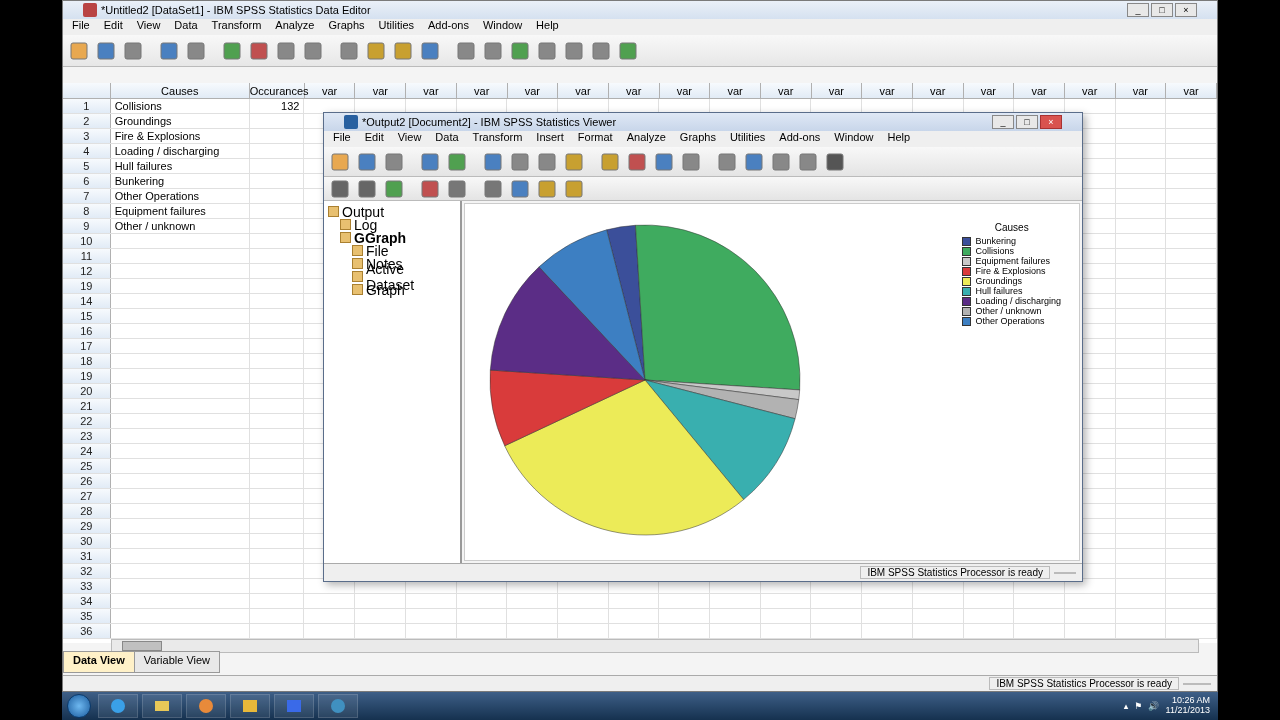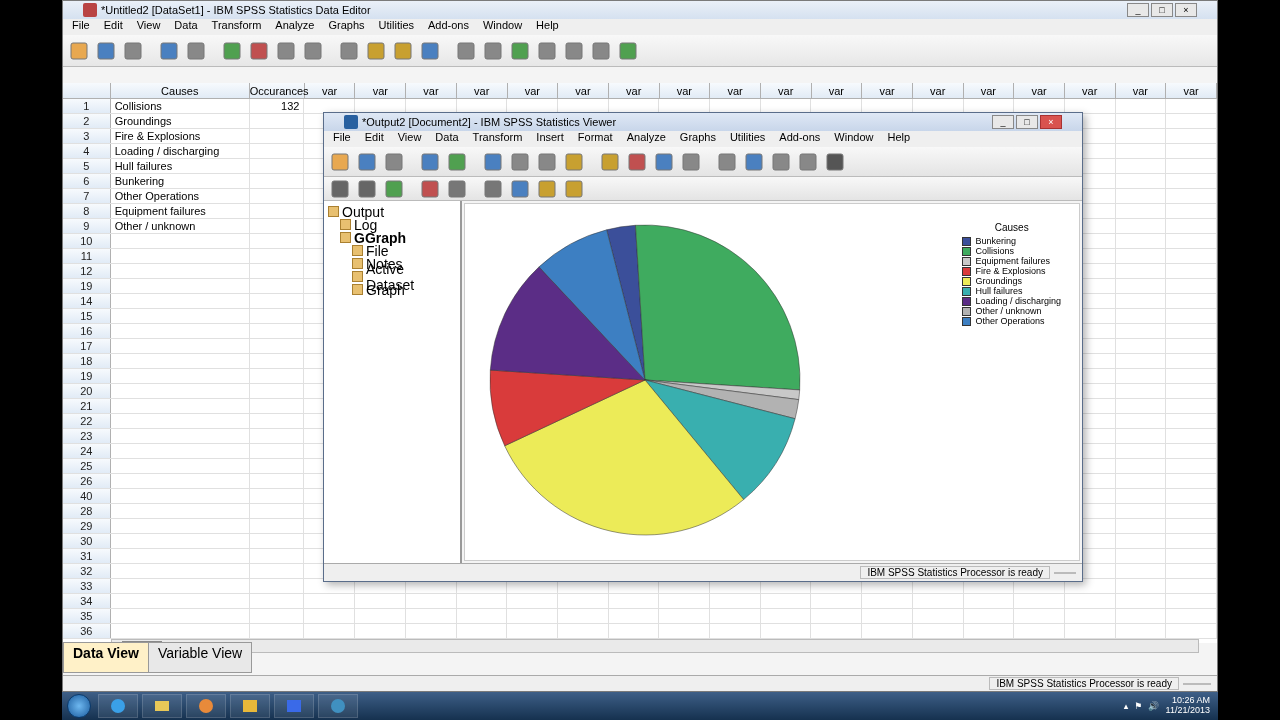--- a/index.html
+++ b/index.html
@@ -30,21 +30,21 @@
 .grid-header .col-h.wide { width:140px; }
 .grid-header .col-h.med { width:55px; }
 .grid-body { overflow:auto; }
 .grid-row { display:flex; height:15px; font-size:11px; border-bottom:1px solid #e0e0e0; }
 .grid-row .rownum { width:48px; text-align:center; background:linear-gradient(#f7fafd,#e1ebf6); border-right:1px solid #b0b0b0; line-height:15px; color:#222; }
 .grid-row .cell { border-right:1px solid #e0e0e0; line-height:15px; padding:0 4px; overflow:hidden; white-space:nowrap; }
 .grid-row .cell.c0 { width:140px; }
 .grid-row .cell.c1 { width:55px; text-align:right; }
 .grid-row .cell.cv { width:51px; }
 
-.bottom-tabs { position:absolute; left:0; bottom:18px; height:31px; display:flex; font-size:14px; }
+.bottom-tabs { position:absolute; left:0; bottom:18px; height:22px; display:flex; font-size:11px; }
 .bottom-tabs .tab { padding:2px 9px; border:1px solid #999; background:#e8e8e8; margin-right:-1px; }
 .bottom-tabs .tab.active { background:#fff1c8; font-weight:bold; }
 .status-row { position:absolute; left:0; bottom:0; right:0; height:16px; border-top:1px solid #aaa; background:#efefef; display:flex; justify-content:flex-end; align-items:center; font-size:10px; padding:0 6px; }
 .status-row .status-box { border:1px solid #bbb; padding:0 6px; margin-left:4px; }
 
 
 .win-output { position:absolute; left:261px; top:112px; width:760px; height:470px; background:#f4f4f4; border:1px solid #5a6d8a; box-shadow:3px 3px 8px rgba(0,0,0,0.3); }
 .win-output .titlebar { background:linear-gradient(#dfe8f5,#c8d6ea);text-align:right; }
 .win-output .titlebar .win-btn.close { background:#d9534f; color:#fff; border-color:#a83232; }
 .output-toolbar { height:30px; background:linear-gradient(#f8f8f8,#e4e4e4); border-bottom:1px solid #bbb; display:flex; align-items:center; padding:0 4px; gap:3px; }
@@ -829,21 +829,21 @@
             <div class="cell cv"></div>
             <div class="cell cv"></div>
             <div class="cell cv"></div>
             <div class="cell cv"></div>
             <div class="cell cv"></div>
             <div class="cell cv"></div>
             <div class="cell cv"></div>
             <div class="cell cv"></div>
           </div>
           <div class="grid-row">
-            <div class="rownum">40</div>
+            <div class="rownum">27</div>
             <div class="cell c0"></div>
             <div class="cell c1"></div>
             <div class="cell cv"></div>
             <div class="cell cv"></div>
             <div class="cell cv"></div>
             <div class="cell cv"></div>
             <div class="cell cv"></div>
             <div class="cell cv"></div>
             <div class="cell cv"></div>
             <div class="cell cv"></div>

